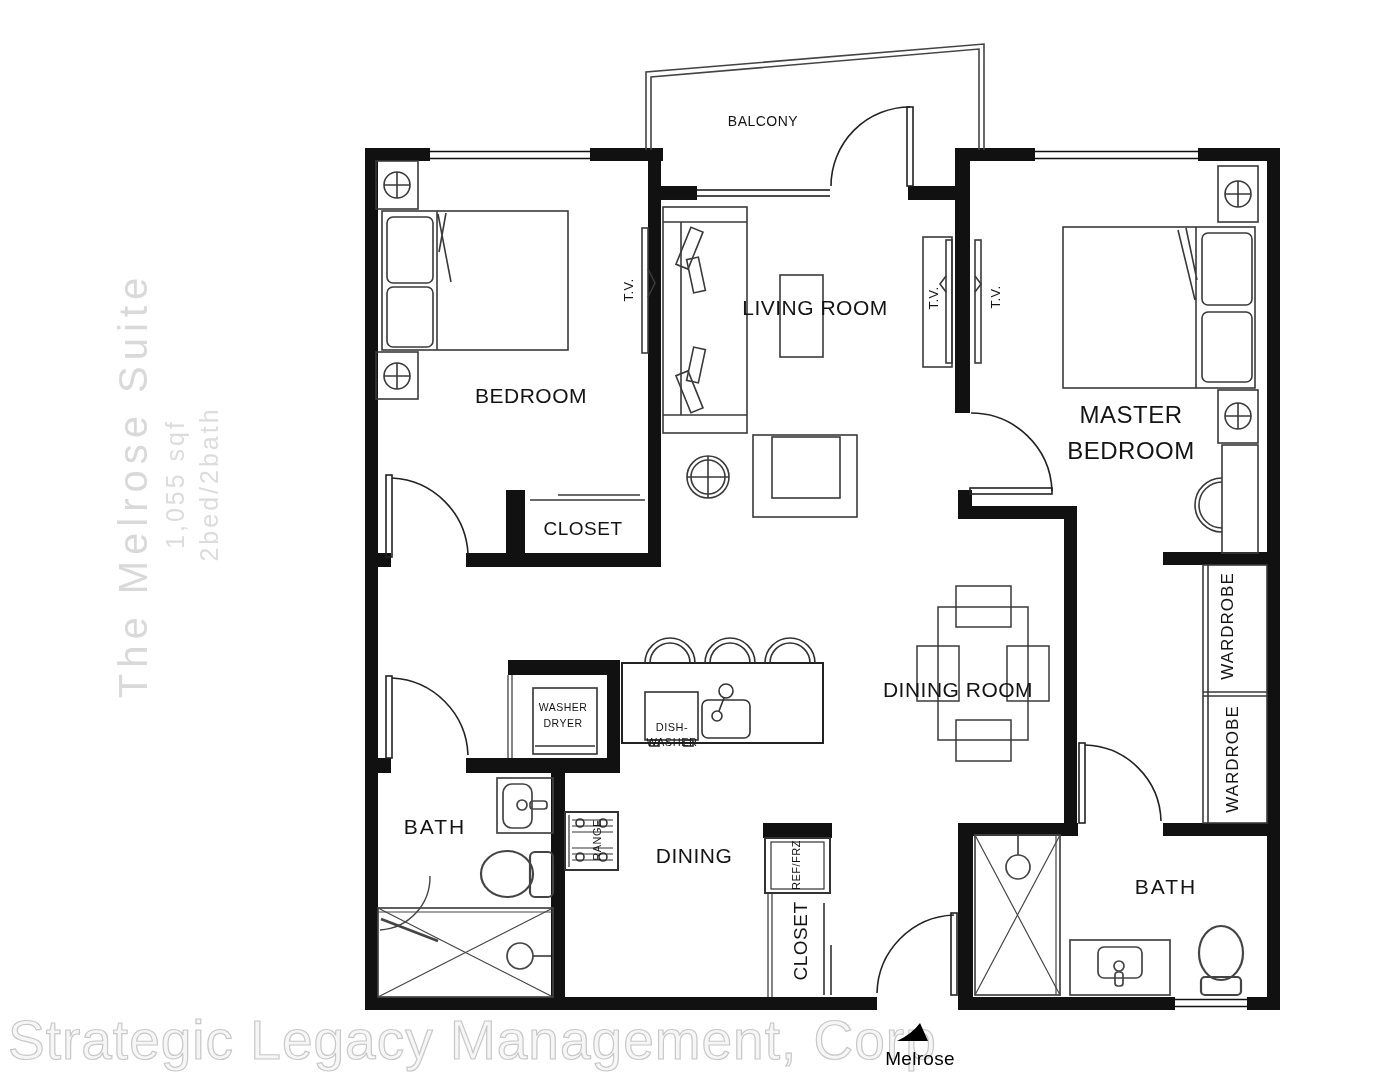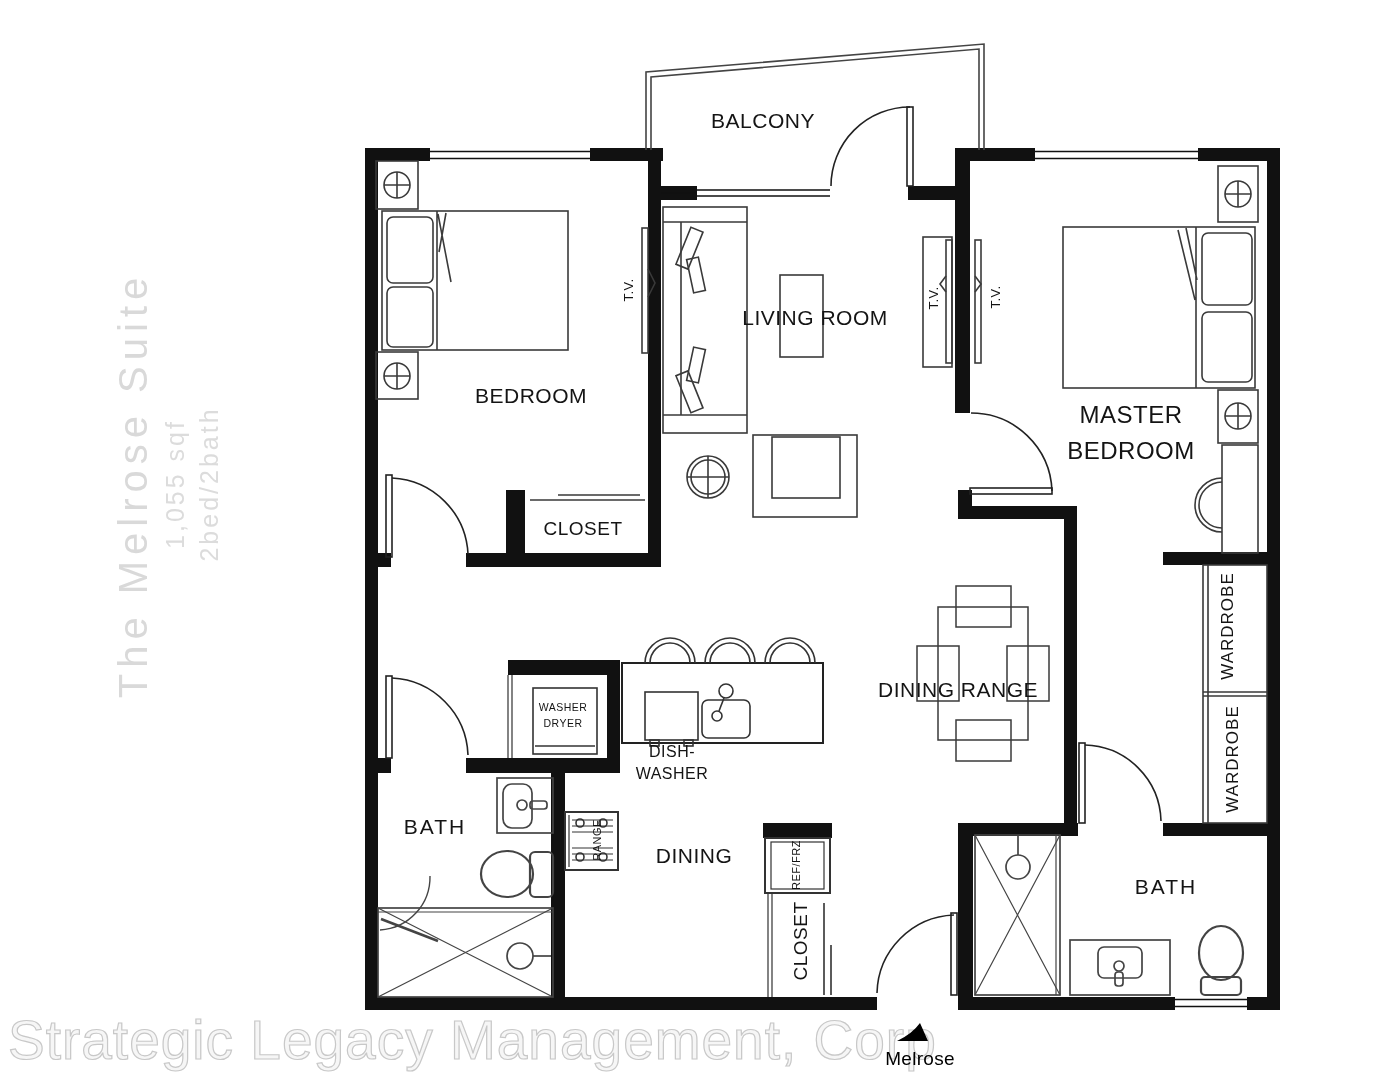--- a/index.html
+++ b/index.html
@@ -1,34 +1,34 @@
 <!DOCTYPE html>
 <html><head>
 <meta charset="utf-8">
 <style>
   html,body{margin:0;padding:0;background:#ffffff;}
   #canvas{position:relative;width:1398px;height:1080px;background:#fff;overflow:hidden;font-family:"Liberation Sans",sans-serif;}
   #plan-svg{position:absolute;left:0;top:0;z-index:2;}
   .lbl{position:absolute;z-index:3;transform:translate(-50%,-50%);color:#141414;
        font-family:"Liberation Sans",sans-serif;white-space:pre-line;text-align:center;line-height:1.45;letter-spacing:.5px;}
   .rot{transform:translate(-50%,-50%) rotate(-90deg);}
-  #lbl-balcony{left:763px;top:121px;font-size:21px}
+  #lbl-balcony{left:763px;top:121px;font-size:14px}
   #lbl-bedroom{left:531px;top:396px;font-size:21px}
-  #lbl-living{left:815px;top:318px;font-size:21px}
+  #lbl-living{left:815px;top:308px;font-size:21px}
   #lbl-master{left:1131px;top:433px;font-size:24px;line-height:1.5}
   #lbl-closet-bed{left:583px;top:529px;font-size:19px}
   #lbl-dining{left:958px;top:690px;font-size:21px}
   #lbl-wardrobe-u{left:1228px;top:626px;font-size:17px;letter-spacing:1px}
   #lbl-wardrobe-l{left:1233px;top:759px;font-size:17px;letter-spacing:1px}
   #lbl-bath-left{left:435px;top:827px;font-size:21px;letter-spacing:2px}
   #lbl-bath-right{left:1166px;top:887px;font-size:21px;letter-spacing:2px}
   #lbl-kitchen{left:694px;top:856px;font-size:21px}
   #lbl-closet-entry{left:801px;top:941px;font-size:19px}
   #lbl-washer{left:563px;top:716px;font-size:10.5px;line-height:1.5}
-  #lbl-dishwasher{left:672px;top:763px;font-size:16px;line-height:1.4}
+  #lbl-dishwasher{left:672px;top:735px;font-size:11px;line-height:1.4}
   #lbl-range{left:598px;top:840px;font-size:11px;letter-spacing:.5px}
   #lbl-ref{left:797px;top:865px;font-size:11px;letter-spacing:.5px}
   #lbl-tv-bedroom{left:629px;top:290px;font-size:13px}
   #lbl-tv-living{left:934px;top:298px;font-size:13px}
   #lbl-tv-master{left:996px;top:297px;font-size:13px}
   #lbl-entrance{left:920px;top:1059px;font-size:19px;color:#000;letter-spacing:.3px}
   #wm-title{position:absolute;z-index:1;left:133px;top:485px;font-size:40px;color:#d9d9d9;
             letter-spacing:6px;white-space:nowrap;transform:translate(-50%,-50%) rotate(-90deg);}
   #wm-sub{position:absolute;z-index:1;left:192px;top:484px;font-size:25px;color:#dcdcdc;
           letter-spacing:3px;transform:translate(-50%,-50%) rotate(-90deg);text-align:center;line-height:34px;white-space:nowrap;}
@@ -289,21 +289,21 @@
       <path d="M897,1041 L928,1041 L920,1023 Q912,1034 897,1041 Z" fill="#000"></path>
     </g>
   </svg>
 
   <div class="lbl" id="lbl-balcony">BALCONY</div>
   <div class="lbl" id="lbl-bedroom">BEDROOM</div>
   <div class="lbl" id="lbl-living">LIVING ROOM</div>
   <div class="lbl" id="lbl-master">MASTER
 BEDROOM</div>
   <div class="lbl" id="lbl-closet-bed">CLOSET</div>
-  <div class="lbl" id="lbl-dining">DINING RANGE</div>
+  <div class="lbl" id="lbl-dining">DINING ROOM</div>
   <div class="lbl rot" id="lbl-wardrobe-u">WARDROBE</div>
   <div class="lbl rot" id="lbl-wardrobe-l">WARDROBE</div>
   <div class="lbl" id="lbl-bath-left">BATH</div>
   <div class="lbl" id="lbl-bath-right">BATH</div>
   <div class="lbl" id="lbl-kitchen">DINING</div>
   <div class="lbl rot" id="lbl-closet-entry">CLOSET</div>
   <div class="lbl" id="lbl-washer">WASHER
 DRYER</div>
   <div class="lbl" id="lbl-dishwasher">DISH-
 WASHER</div>

